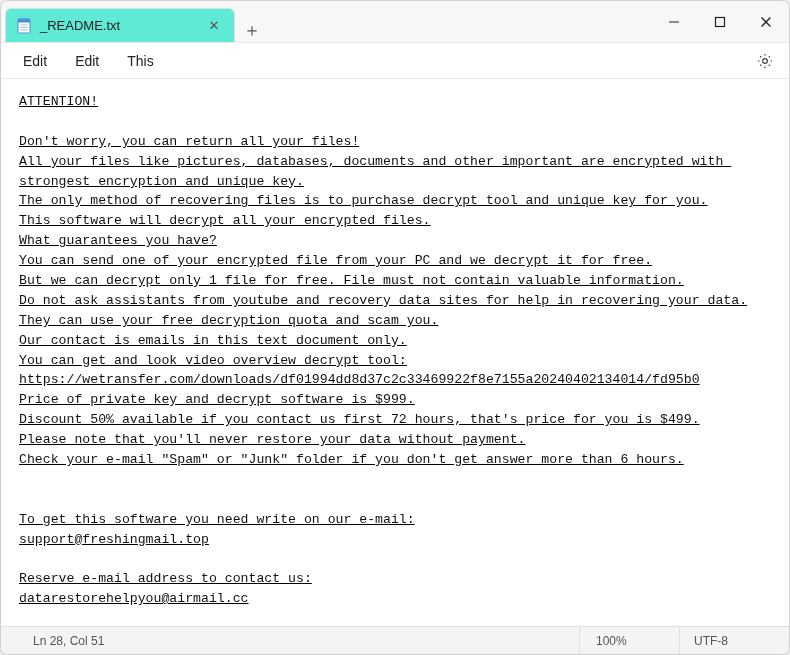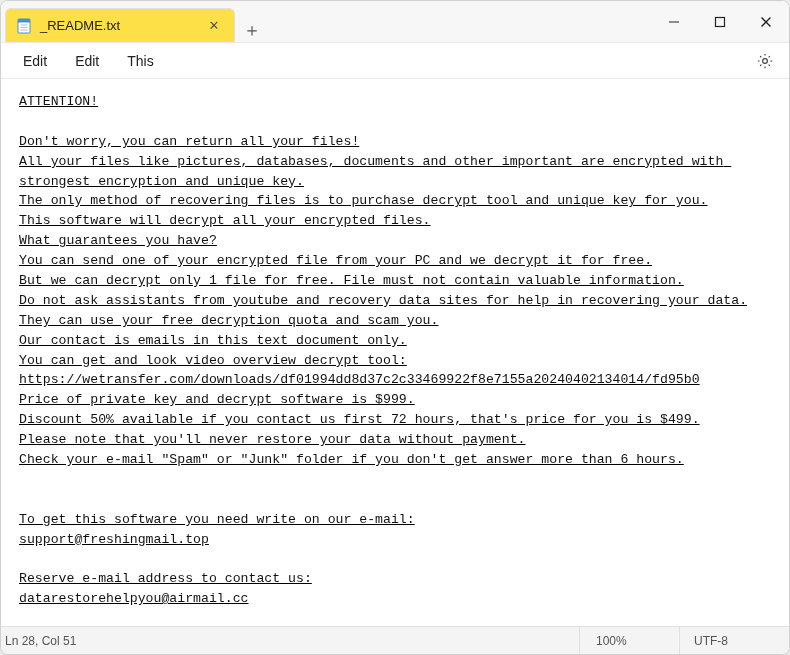--- a/index.html
+++ b/index.html
@@ -33,21 +33,21 @@
     align-items: flex-end;
     flex: 1;
     padding-left: 4px;
   }
   .tab {
     display: flex;
     align-items: center;
     height: 34px;
     margin-top: 6px;
     padding: 0 10px 0 10px;
-    background: #fde047;
+    background: #5eead4;
     border: 1px solid #e0e0e0;
     border-bottom: none;
     border-radius: 6px 6px 0 0;
     min-width: 230px;
     gap: 8px;
   }
   .tab .notepad-icon {
     width: 16px; height: 16px;
     display:inline-flex; align-items:center; justify-content:center;
   }
@@ -125,21 +125,21 @@
     font-size:12px;
     color:#555;
   }
   .statusbar .cell {
     padding: 0 14px;
     border-left:1px solid #e0e0e0;
     height:100%;
     display:flex; align-items:center;
     min-width:80px;
   }
-  .statusbar .cell.first { border-left:none; flex:0 0 auto; padding-left:4px; min-width:180px;}
+  .statusbar .cell.first { border-left:none; flex:0 0 auto; padding-left:32px; min-width:180px;}
   .statusbar .stretch { flex:1; }
   .statusbar .cell.zoom { min-width:100px; justify-content:flex-start;padding-left:16px;}
   .statusbar .cell.enc { min-width:140px; justify-content:flex-start;}
   .statusbar .cell.utf { min-width:110px; justify-content:flex-start;}
 </style>
 </head>
 <body>
 
 <div class="window">
 

